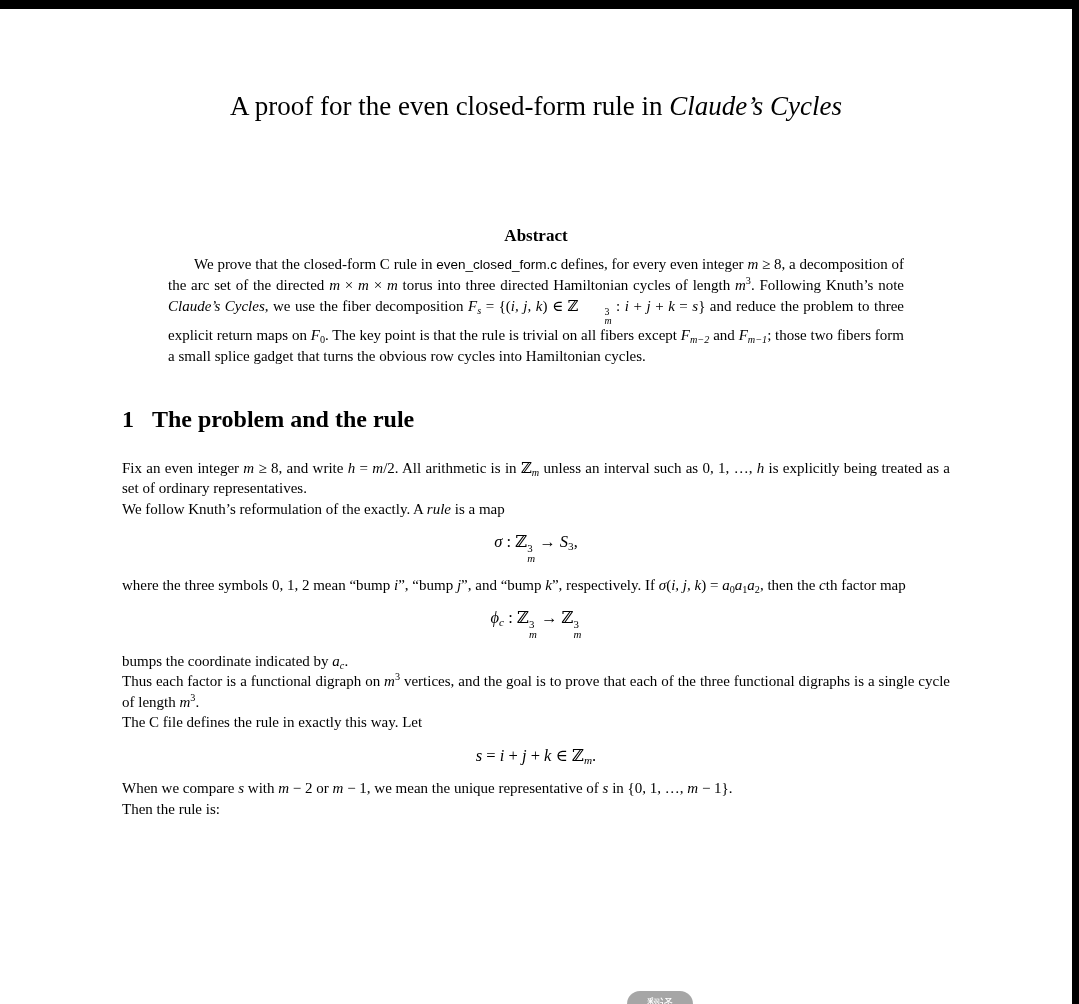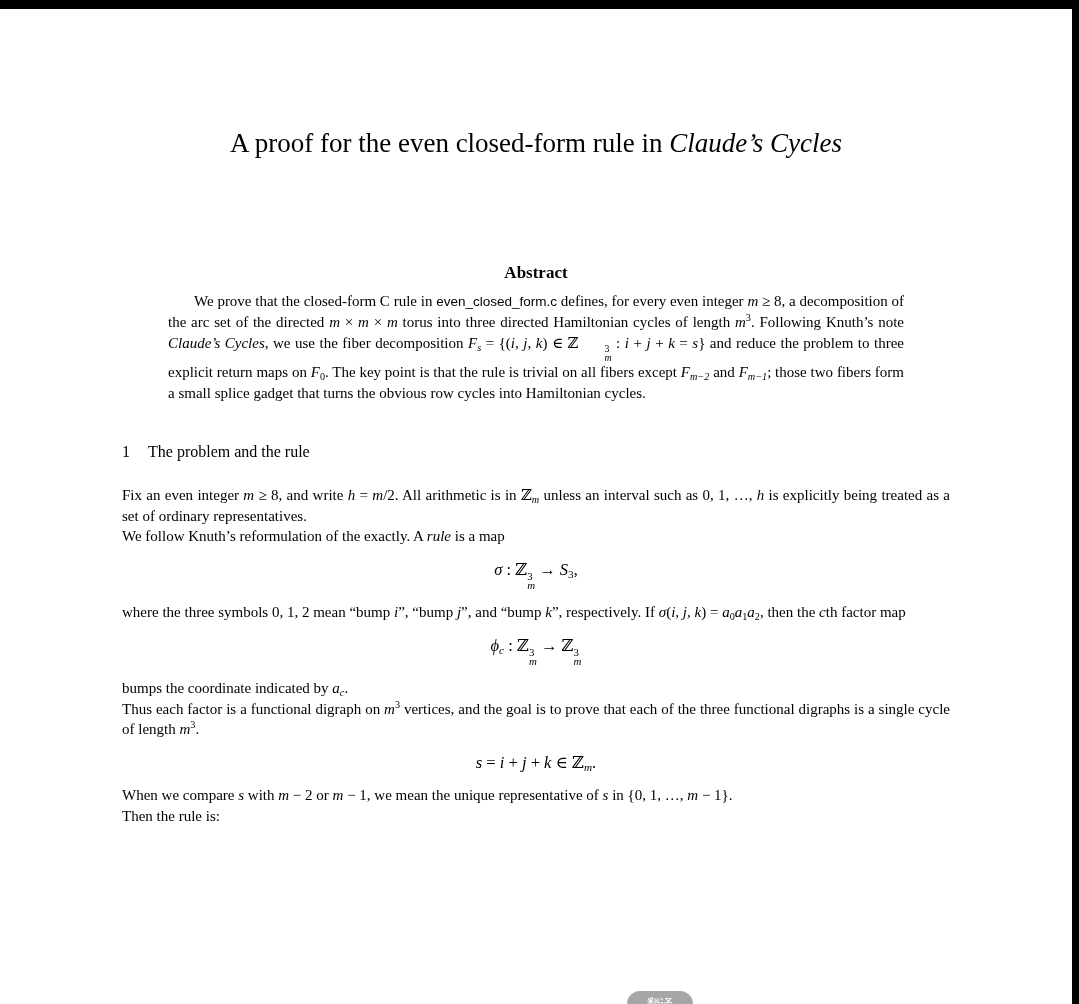--- a/index.html
+++ b/index.html
@@ -5,31 +5,31 @@
   html,body{margin:0;padding:0;}
   body{
     width:1079px;height:1004px;position:relative;overflow:hidden;
     background:#000;
     font-family:"Liberation Serif","DejaVu Serif",serif;
     color:#000;
   }
   .top-bar{position:absolute;left:0;top:0;width:1079px;height:9px;background:#000;}
   .right-bar{position:absolute;right:0;top:0;width:7px;height:1004px;background:#000;}
   .page{position:absolute;left:0;top:9px;width:1072px;height:995px;background:#ffffff;}
-  .content{width:828px;margin:0 auto;padding-top:118px;}
+  .content{width:828px;margin:0 auto;padding-top:81px;}
   .title{
     margin:0;text-align:center;font-size:27px;font-weight:normal;line-height:1.2;
   }
   .abstract{width:736px;margin:104px auto 16px auto;}
   .abs-head{text-align:center;font-weight:bold;font-size:17px;line-height:1.2;margin-bottom:7px;}
   .abs-body{
     margin:0;font-size:15px;line-height:1.4;text-align:justify;text-indent:26px;
   }
   .sec{
-    margin:38px 0 0 0;font-size:16px;font-weight:normal;line-height:1.2;
+    margin:38px 0 0 0;font-size:24px;font-weight:bold;line-height:1.2;
   }
   .sec-num{margin-right:18px;}
   .body-p{margin:0;font-size:15px;line-height:1.37;text-align:justify;}
   .mt{margin-top:24px;}
   .disp{
     margin:12px 0;font-size:16.5px;text-align:center;line-height:1.3;
   }
   .it{font-style:italic;}
   .tt{font-family:Liberation Sans, sans-serif;font-size:0.9em;}
   .sup{font-size:0.68em;vertical-align:0.55em;line-height:0;}
@@ -78,20 +78,21 @@
     <p class="body-p"><span>where the three symbols 0, 1, 2 mean “bump </span><span class="it">i</span><span>”, “bump </span><span class="it">j</span><span>”, and “bump </span><span class="it">k</span><span>”, respectively. If </span><span class="it">σ</span><span>(</span><span class="it">i, j, k</span><span>) = </span><span class="it">a</span><span class="sub">0</span><span class="it">a</span><span class="sub">1</span><span class="it">a</span><span class="sub">2</span><span>, then the </span><span class="it">c</span><span>th factor map</span></p>
     <div class="disp"><span class="it">ϕ</span><span class="sub it">c</span><span> : </span><span>ℤ</span><span class="ss">
           <span class="up">3</span>
           <span class="dn">m</span>
         </span><span> → </span><span>ℤ</span><span class="ss">
           <span class="up">3</span>
           <span class="dn">m</span>
         </span></div>
     <p class="body-p"><span>bumps the coordinate indicated by </span><span class="it">a</span><span class="sub it">c</span><span>.</span></p>
     <p class="body-p"><span>Thus each factor is a functional digraph on </span><span class="it">m</span><span class="sup">3</span><span> vertices, and the goal is to prove that each of the three functional digraphs is a single cycle of length </span><span class="it">m</span><span class="sup">3</span><span>.</span></p>
+    <p class="body-p"><span>The C file defines the rule in exactly this way. Let</span></p>
     <div class="disp"><span class="it">s</span><span> = </span><span class="it">i</span><span> + </span><span class="it">j</span><span> + </span><span class="it">k</span><span> ∈ </span><span>ℤ</span><span class="sub it">m</span><span>.</span></div>
     <p class="body-p"><span>When we compare </span><span class="it">s</span><span> with </span><span class="it">m</span><span> − 2 or </span><span class="it">m</span><span> − 1, we mean the unique representative of </span><span class="it">s</span><span> in {0, 1, …, </span><span class="it">m</span><span> − 1}.</span></p>
     <p class="body-p"><span>Then the rule is:</span></p>
 
   </div>
 </div>
 
 <div class="float-btn">
   <span>翻译</span>
 </div>

